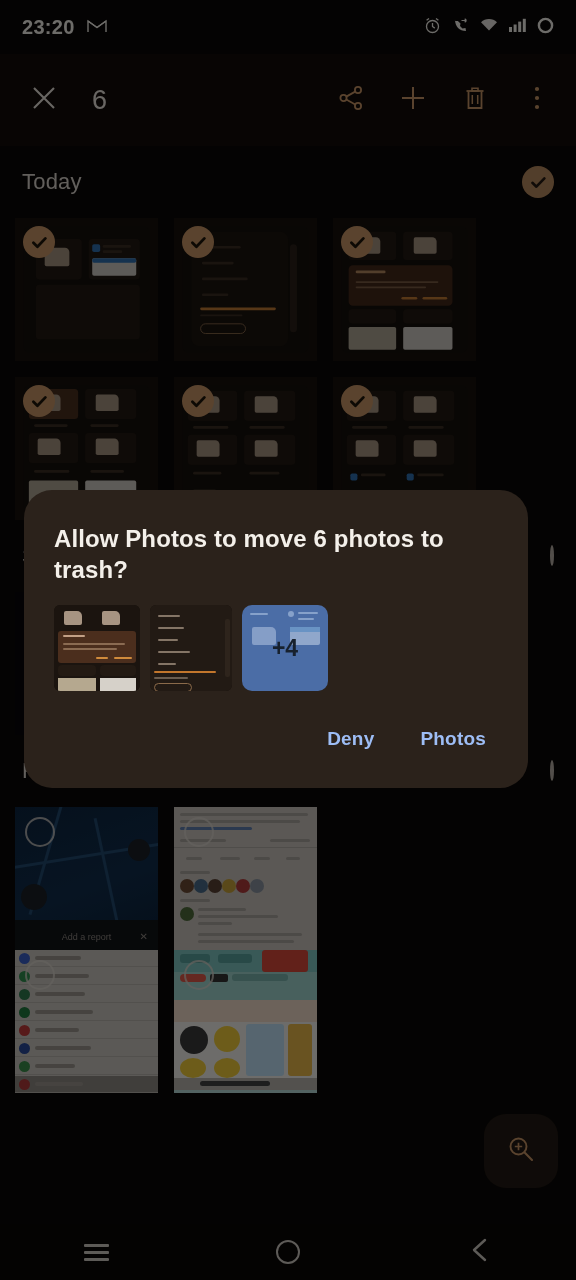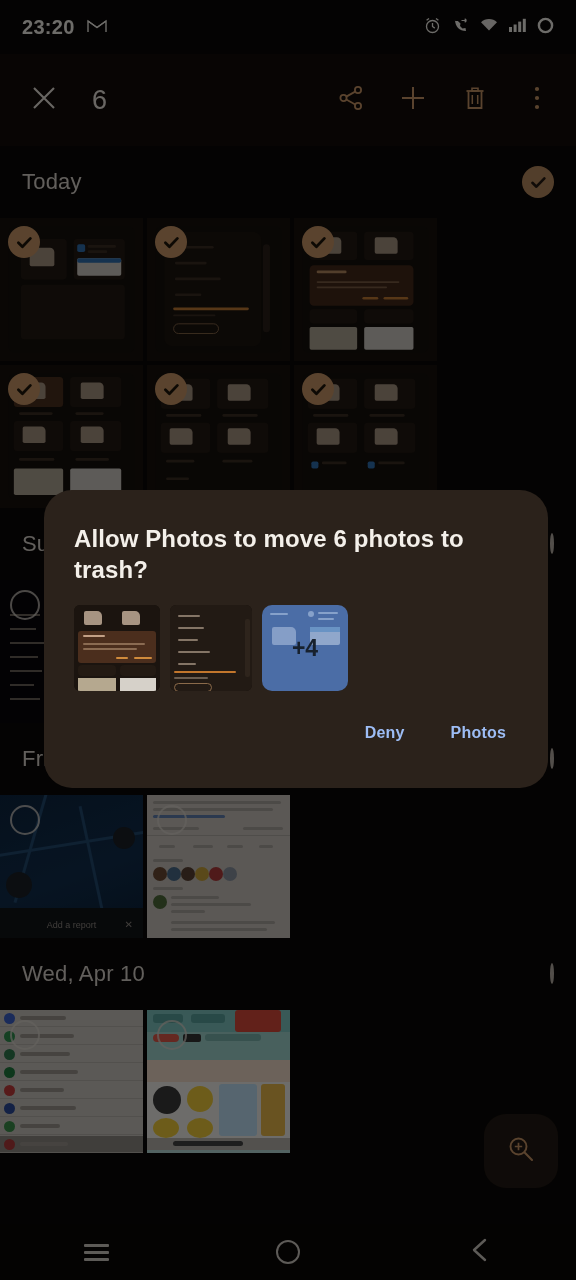--- a/index.html
+++ b/index.html
@@ -62,21 +62,21 @@
     width:30px; height:30px; border-radius:50%;
     border:2px solid #b6ada4;
   }
   .circ-check {
     width:32px; height:32px; border-radius:50%;
     background:#b78a5f;
     display:flex; align-items:center; justify-content:center;
   }
   .circ-check svg { display:block; }
 
-  .grid { display:flex; flex-wrap:wrap; gap:4px; }
+  .grid { display:flex; flex-wrap:wrap; gap:16px;padding-left:15px; }
   .cell {
     position:relative;
     width:143px; height:143px;
     background:#17110d;
     overflow:hidden;
   }
   .cell.sel .thumbinner { transform:scale(.88); border-radius:6px; overflow:hidden; }
   .cell-badge {
     position:absolute; top:8px; left:8px; z-index:3;
     width:32px; height:32px; border-radius:50%;
@@ -117,24 +117,24 @@
 
   .shop-thumb { position:absolute; inset:0; background:#b7d9d7; }
   .shop-band { position:absolute; left:0; right:0; }
   .shop-tile { position:absolute; border-radius:3px; }
 
   
   #scrim {
     position:absolute; inset:0; background:rgba(0,0,0,.55); z-index:10;
   }
   #dialog {
-    position:absolute; left:44px; top:490px; width:504px; height:298px;
+    position:absolute; left:24px; top:490px; width:504px; height:298px;
     background:#2b221b; border-radius:28px;
     z-index:11;
-    padding:34px 30px 16px 30px;
+    padding:34px 30px 8px 30px;
     display:flex; flex-direction:column;
   }
   #dlg-title {
     font-size:24px; line-height:1.28; font-weight:700; color:#f4f0ea;
     letter-spacing:.1px;
   }
   #dlg-thumbs { margin-top:20px; display:flex; gap:10px; align-items:flex-start; }
   .dthumb { width:86px; height:86px; border-radius:6px; position:relative; overflow:hidden; background:#1a130e; }
   .dthumb.plus {
     background:#4b6da6; display:flex; align-items:center; justify-content:center;
@@ -142,21 +142,21 @@
   }
   .dthumb.plus .plus-label {
     font-size:23px; font-weight:700; color:#17212e; position:relative; z-index:2;
   }
   .dthumb.narrow { width:82px; }
   #dlg-actions {
     margin-top:auto; display:flex; justify-content:flex-end; gap:26px;
     padding-bottom:22px; padding-right:2px;
   }
   .dlg-btn {
-    font-size:16px; font-weight:700; color:#9dbdf5; letter-spacing:.2px;
+    font-size:19px; font-weight:700; color:#9dbdf5; letter-spacing:.2px;
     padding:8px 10px; background:none; border:none; cursor:pointer;
     font-family:"Liberation Sans", sans-serif;
   }
 
   
   #fab {
     position:absolute; right:18px; bottom:92px;
     width:74px; height:74px; border-radius:22px;
     background:#221a14;
     display:flex; align-items:center; justify-content:center;
@@ -505,26 +505,20 @@
           <div class="li-line" style="left:24px;top:108px;width:80px;"></div>
           <div class="li-line" style="left:24px;top:115px;width:34px;"></div>
           <div class="li-line" style="left:24px;top:126px;width:104px;"></div>
           <div class="li-line" style="left:24px;top:133px;width:96px;"></div>
         </div>
           </div>
         <div class="cell-ring"></div>
       </div>
     </div>
 
-    <div class="sec-header">
-      <span class="sec-title">Wed, Apr 10</span>
-      <span class="sec-check">
-        <span class="circ-empty"></span>
-      </span>
-    </div>
     <div class="grid">
       <div class="cell">
         <div class="thumbinner">
             <div class="lang-thumb">
           <div class="lang-row" style="top:0;">
                 <span class="lang-flag" style="background:#3a5fc8;"></span>
                 <span class="lang-txt" style="width:46px;"></span>
               </div>
           <div class="lang-row" style="top:18px;">
                 <span class="lang-flag" style="background:#2f8f4f;"></span>

